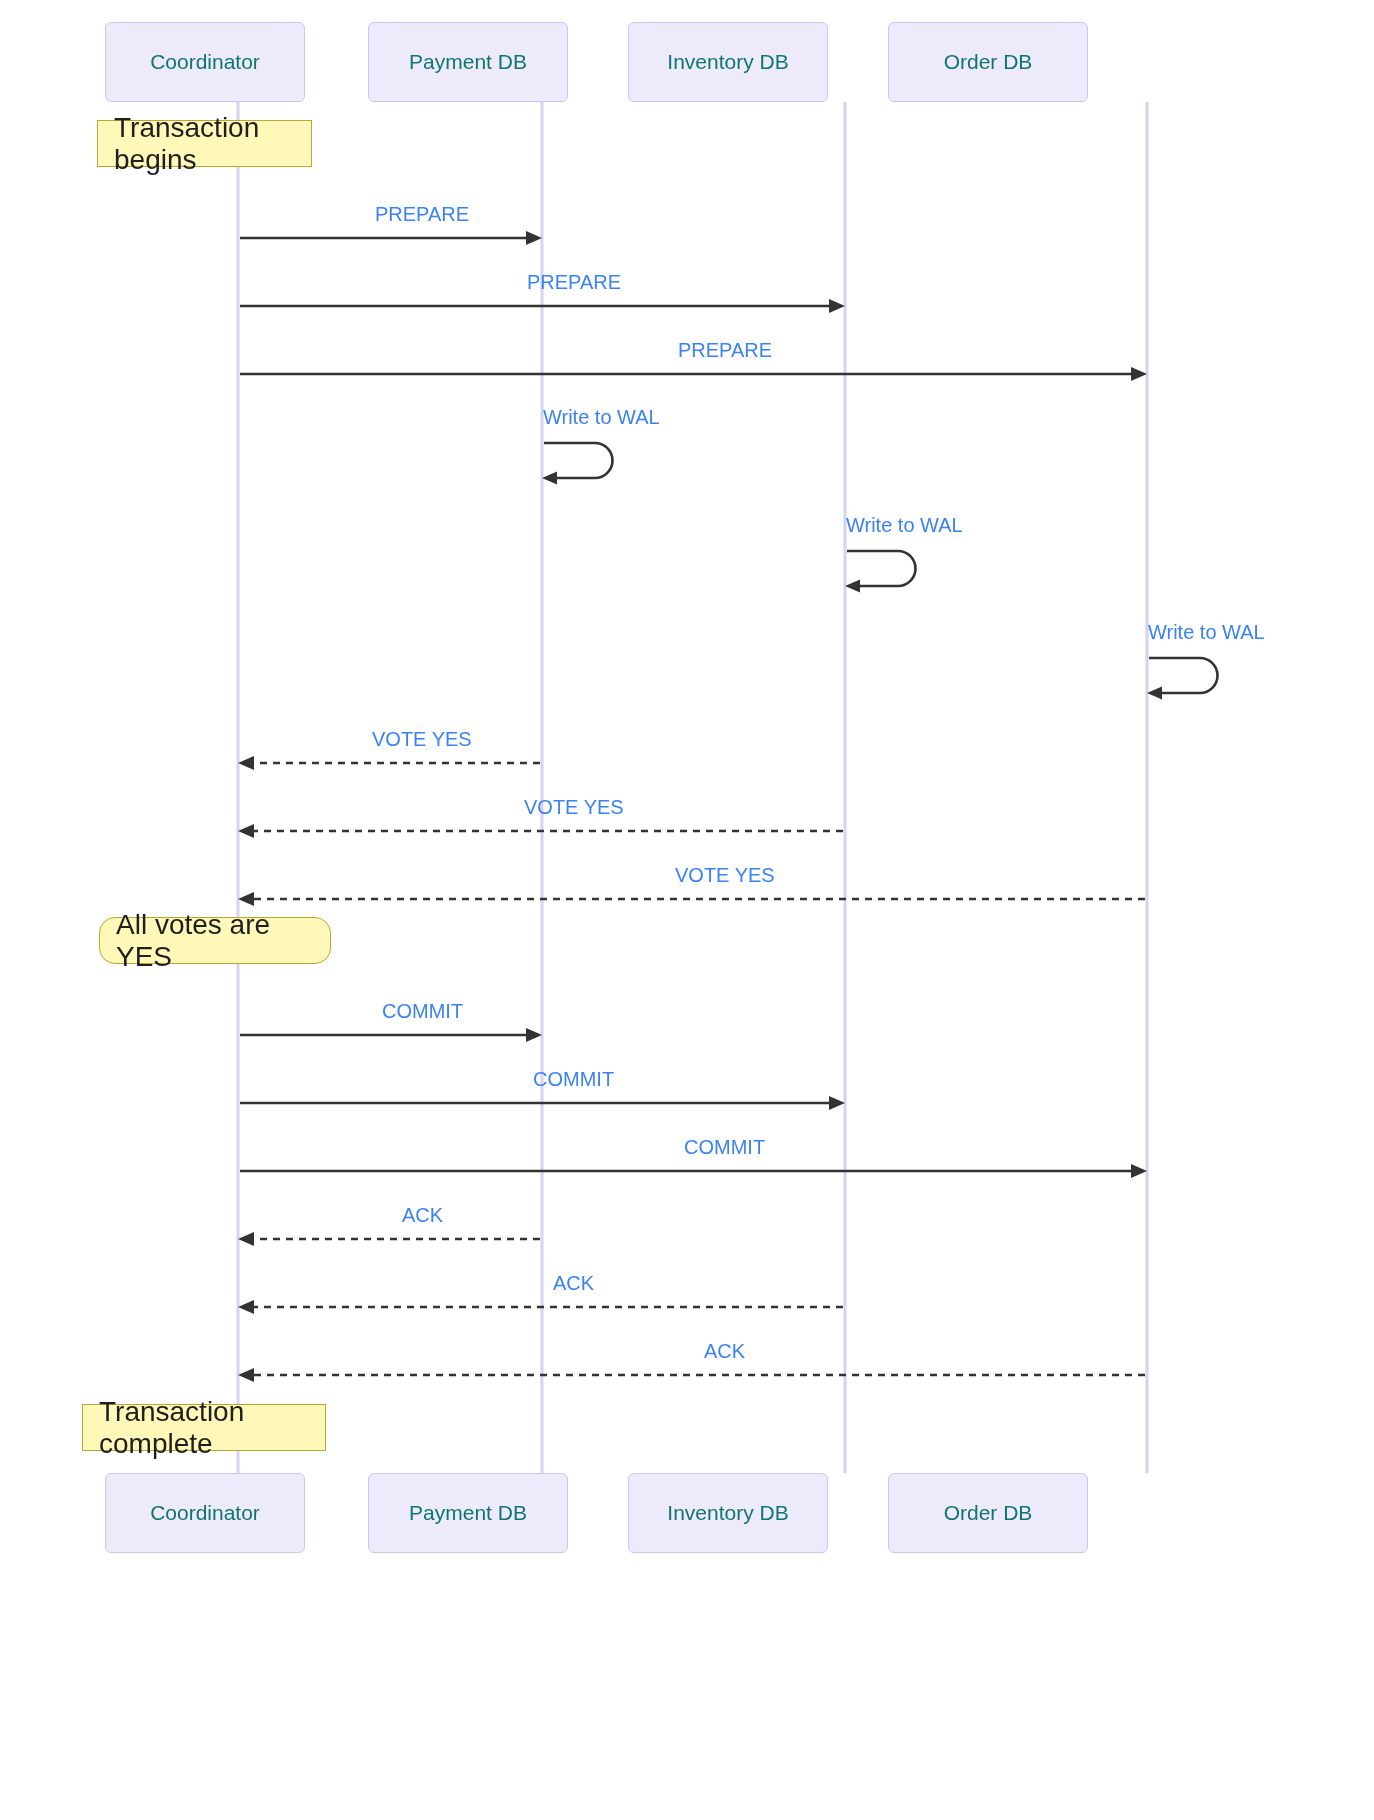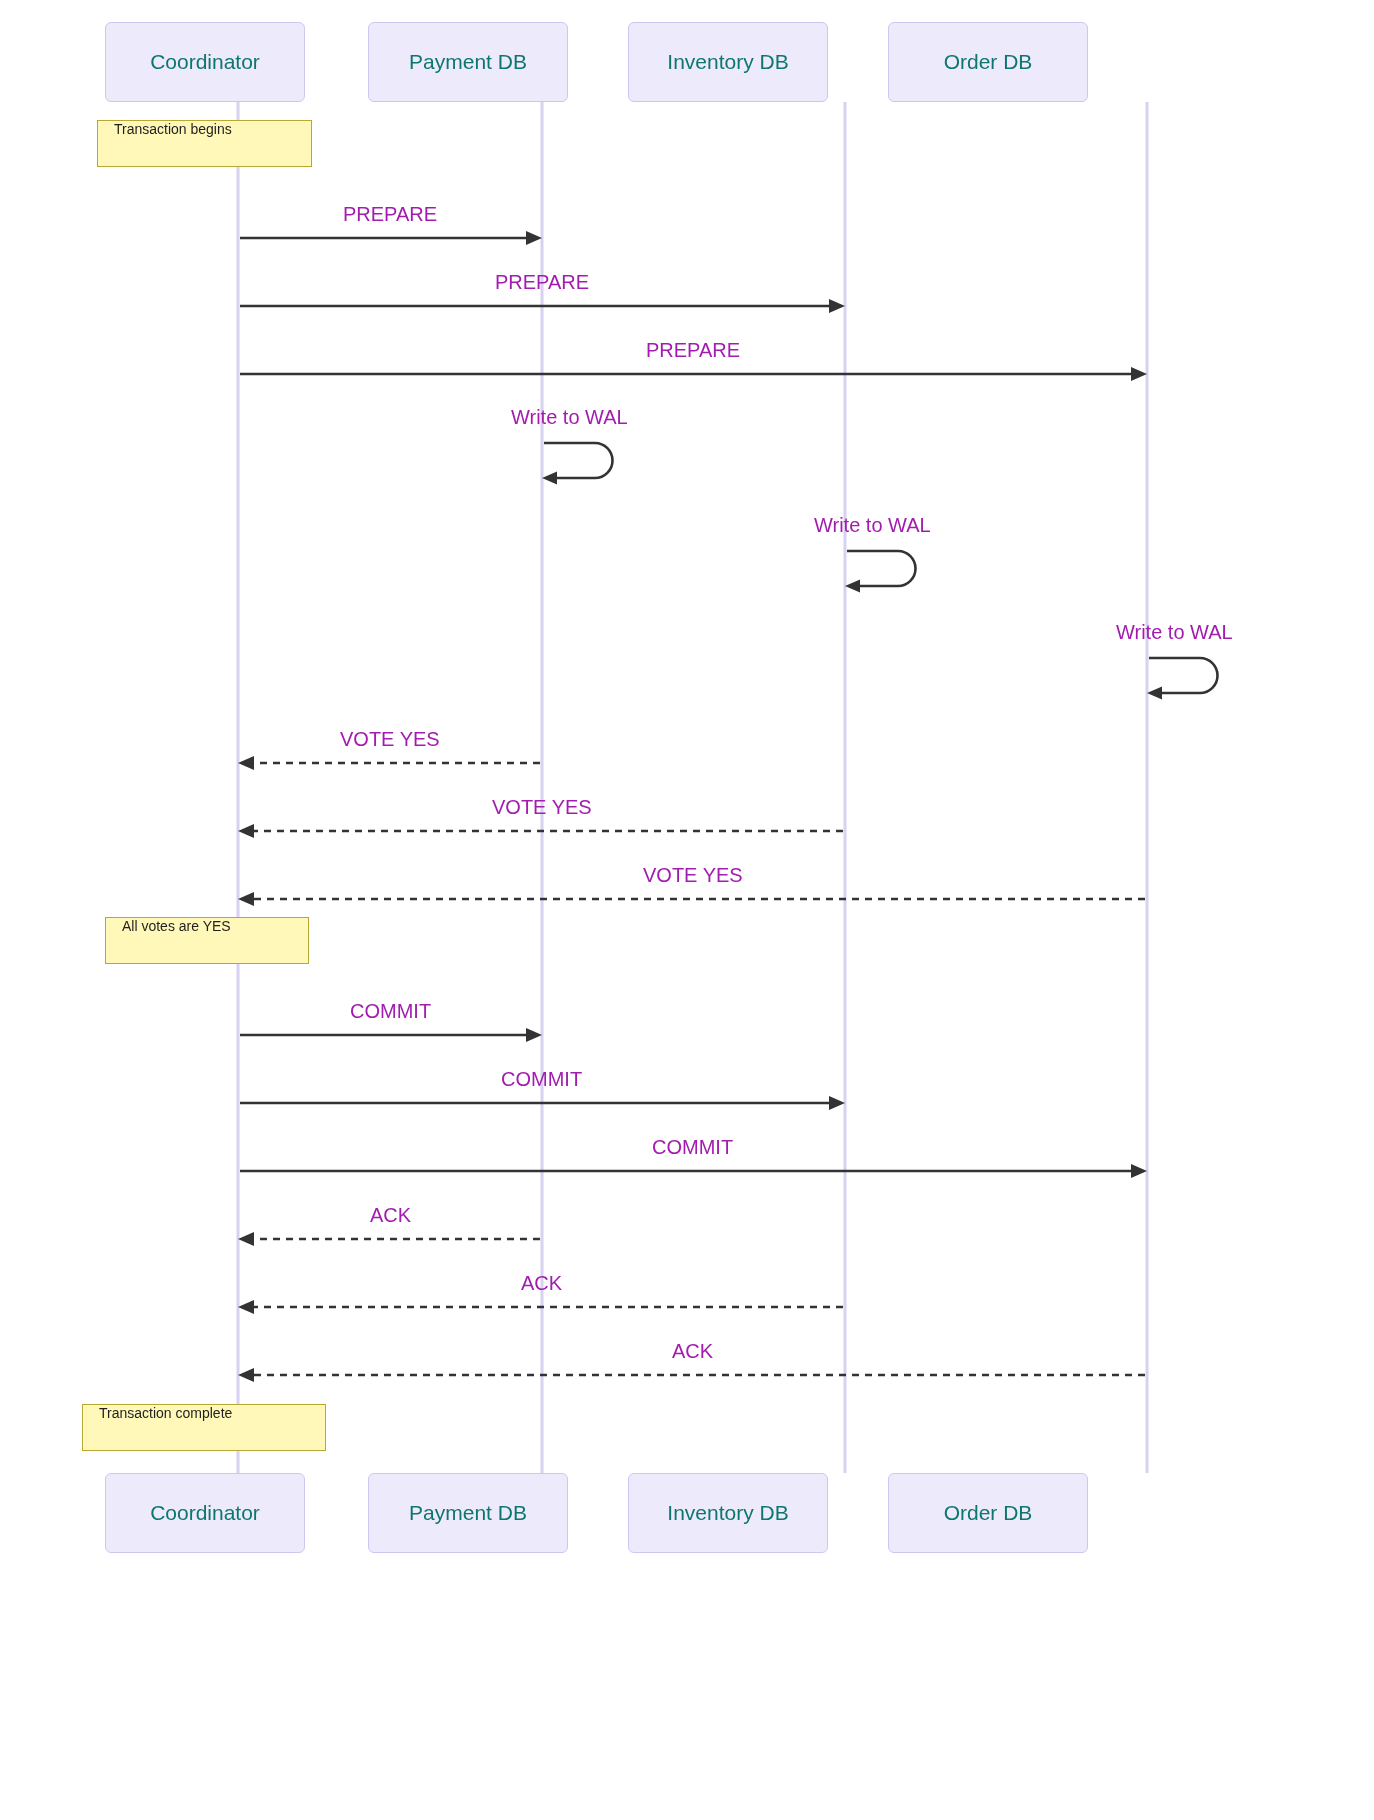--- a/index.html
+++ b/index.html
@@ -19,35 +19,36 @@
     background:#ECEAFB;
     border:1px solid #CCC7F0;
     border-radius:6px;
     font-size:21px;
     color:#0f766e;
     font-family:"Liberation Sans", sans-serif;
   }
   .note-box{
     position:absolute;
     box-sizing:border-box;
-    display:flex;
+    display:flex;align-items:center;
     padding-left:16px;
     background:#FFF8B8;
     border:1px solid #B8A832;
-    font-size:14px;
+    font-size:28px;
     color:#1f1f1f;
     font-family:"Liberation Sans", sans-serif;
   }
   .msg-label{
     position:absolute;
     font-size:20px;
-    color:#a21caf;
+    color:#3b82f6;
     white-space:nowrap;
     text-align:center;
     font-family:"Liberation Sans", sans-serif;
+    margin-left:32px;
   }
 </style>
 </head>
 <body>
 
 <div id="stage">
   <svg id="svg-layer" viewBox="0 0 1374 1820" xmlns="http://www.w3.org/2000/svg">
     <defs>
       <marker id="arrowFilled" markerWidth="12" markerHeight="12" refX="10" refY="5" orient="auto" markerUnits="userSpaceOnUse">
         <path d="M0,0 L11,5 L0,10 z" fill="#333333"></path>
@@ -121,21 +122,21 @@
         <span>Inventory DB</span>
       </div>
       <div class="actor-box" style="left: 888px; top: 1473px; width: 200px; height: 80px;">
         <span>Order DB</span>
       </div>
     </div>
   <div id="notes-layer">
       <div class="note-box" style="left: 97px; top: 120px; width: 215px; height: 47px;">
         <span>Transaction begins</span>
       </div>
-      <div class="note-box" style="left: 105px; top: 917px; width: 204px; height: 47px;">
+      <div class="note-box" style="left: 99px; top: 917px; width: 232px; height: 47px; border-radius: 16px;">
         <span>All votes are YES</span>
       </div>
       <div class="note-box" style="left: 82px; top: 1392px; width: 244px; height: 47px; margin-top: 12px;">
         <span>Transaction complete</span>
       </div>
     </div>
   <div id="labels-layer">
       <div class="msg-label" style="left: 343px; top: 203px;">PREPARE</div>
       <div class="msg-label" style="left: 495px; top: 271px;">PREPARE</div>
       <div class="msg-label" style="left: 646px; top: 339px;">PREPARE</div>

